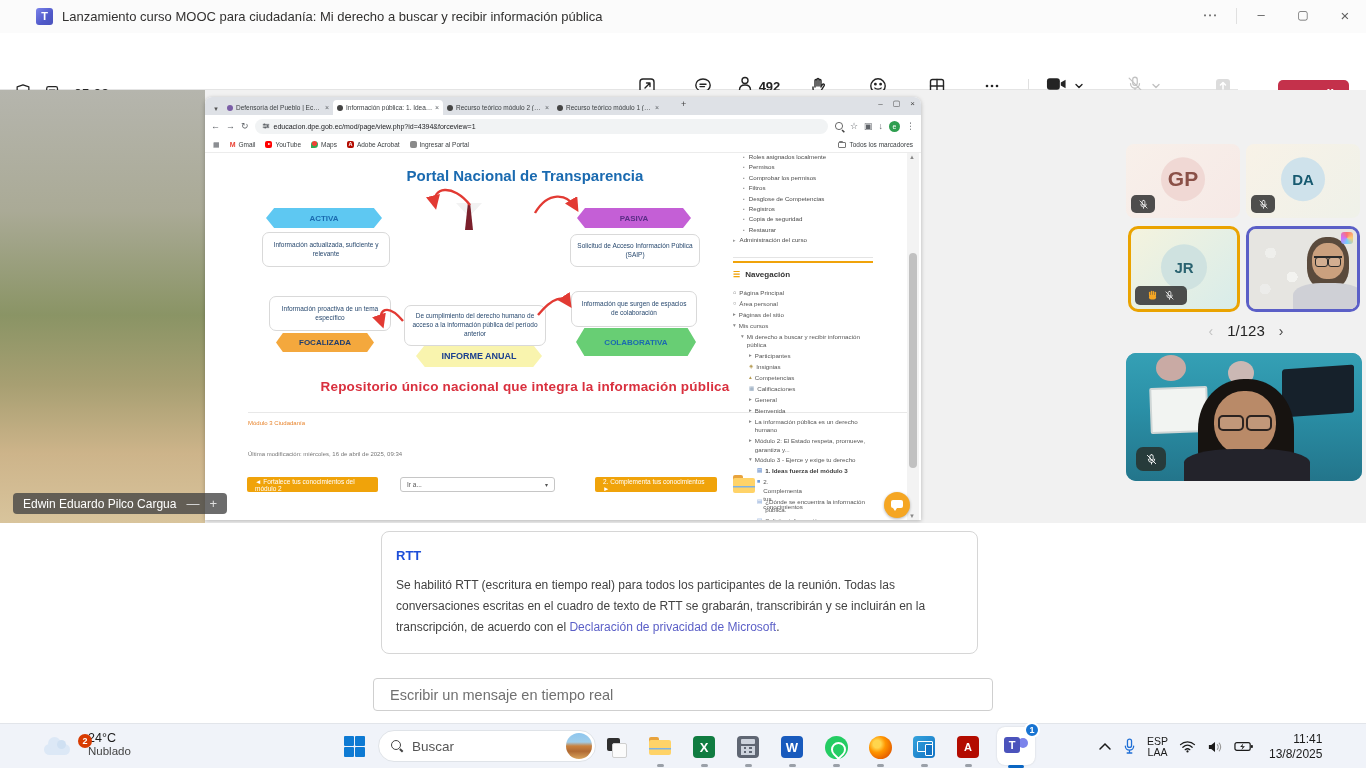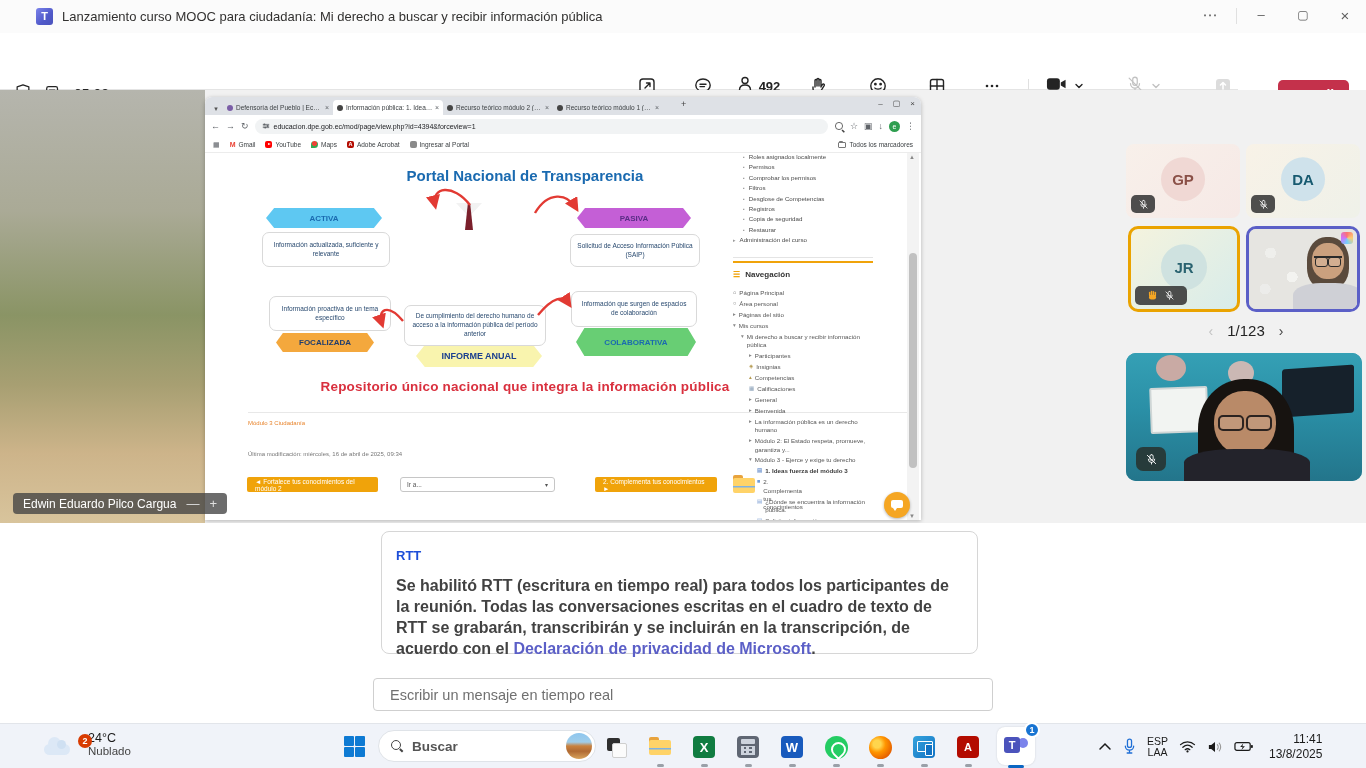--- a/index.html
+++ b/index.html
@@ -149,21 +149,21 @@
   .presenter .pz { font-size:13px; color:#e0e0e0; }
 
   
   .tile { position:absolute; border-radius:8px; overflow:hidden; }
   .tile-gp { left:1126px; top:54px; width:114px; height:74px; background:linear-gradient(135deg,#f8f0ea,#f6e9e6); }
   .tile-da { left:1246px; top:54px; width:114px; height:74px; background:linear-gradient(135deg,#f8f2e7,#eff1e9); }
   .tile-jr { left:1128px; top:136px; width:112px; height:86px; background:linear-gradient(135deg,#f4f3de,#d8ecea); border:3px solid #eaa300; border-radius:10px; }
   .tile-cam { left:1246px; top:136px; width:114px; height:86px; background:#e4e3df; border:3px solid #5b5fc7; border-radius:10px; }
   .p-avatar { position:absolute; left:50%; top:50%; transform:translate(-50%,-54%); border-radius:50%;
               display:flex; align-items:center; justify-content:center; font-weight:bold; }
-  .gp-a { width:44px; height:44px; background:#f0d8d4; color:#8a5047; font-size:15px; }
+  .gp-a { width:44px; height:44px; background:#f0d8d4; color:#8a5047; font-size:21px; }
   .da-a { width:44px; height:44px; background:#cfe2eb; color:#175a70; font-size:15px; }
   .jr-a { width:46px; height:46px; background:#cfe2e0; color:#2a6370; font-size:15px; }
   .micbadge { position:absolute; left:5px; bottom:5px; width:24px; height:18px; background:rgba(55,55,55,.88); border-radius:5px;
               display:flex; align-items:center; justify-content:center; }
   .jr-badges { position:absolute; left:4px; bottom:4px; width:52px; height:19px; background:rgba(55,55,55,.88); border-radius:5px;
                display:flex; align-items:center; justify-content:center; gap:5px; }
   
   .cam-face-hair { position:absolute; left:58px; top:8px; width:42px; height:52px; background:#5a4a3c; border-radius:45% 45% 40% 40%; }
   .cam-face { position:absolute; left:63px; top:14px; width:32px; height:36px; background:#caa07e; border-radius:46%; }
   .cam-glasses { position:absolute; left:65px; top:27px; width:28px; height:8px; border-top:2px solid #2a2a2a; }
@@ -195,21 +195,21 @@
   .bv-glasses::before, .bv-glasses::after { content:''; position:absolute; top:0; width:22px; height:12px; border:2px solid #2b2320; border-radius:5px; background:rgba(255,255,255,.12); }
   .bv-glasses::before { left:0; } .bv-glasses::after { right:0; }
   .bv-body { position:absolute; left:58px; top:96px; width:126px; height:34px; background:#23232b; border-radius:40% 40% 0 0; }
   .bv-mic { position:absolute; left:10px; bottom:10px; width:30px; height:24px; background:rgba(40,48,44,.85); border-radius:7px;
             display:flex; align-items:center; justify-content:center; }
 
   
   .bottom { left:0; top:523px; width:1366px; height:200px; background:#fff; }
   .rtt-card { left:381px; top:8px; width:597px; height:123px; background:#fff; border:1px solid #d6d6d6; border-radius:8px; padding:16px 14px; }
   .rtt-title { font-size:13px; font-weight:bold; color:#1d4ed8; }
-  .rtt-body { margin-top:12px; font-size:16px; color:#424242; line-height:21px;font-weight:bold; }
+  .rtt-body { margin-top:12px; font-size:12px; color:#424242; line-height:21px; }
   .rtt-link { color:#5b5fc7; }
   .cap-row { left:1118px; top:15px; display:flex; align-items:center; gap:12px; }
   .toggle { width:40px; height:20px; border:1px solid #616161; border-radius:10px; position:relative; background:#fff; }
   .toggle .knob { position:absolute; left:3px; top:2.5px; width:13px; height:13px; border-radius:50%; background:#1b1b1b; }
   .cap-label { font-size:15px; color:#242424; white-space:nowrap; }
   .composer { left:373px; top:155px; width:620px; height:33px; border:1px solid #cfcfcf; border-radius:4px;
               display:flex; align-items:center; padding:0 16px; }
   .composer input { border:none; outline:none; width:100%; font-size:14.5px; color:#242424; font-family:"Liberation Sans",sans-serif; }
   .composer input::placeholder { color:#707070; }
 
@@ -224,21 +224,21 @@
   .wtext { display:flex; flex-direction:column; margin-left:10px; }
   .wtemp { font-size:12.5px; color:#1b1b1b; }
   .wcond { font-size:11.5px; color:#444; }
   .startbtn { left:344px; top:12px; width:21px; height:21px; display:grid; grid-template-columns:10px 10px; grid-template-rows:10px 10px; gap:1px; }
   .startbtn div { background:#0e7ad3; border-radius:1px; }
   .searchpill { left:378px; top:6px; width:218px; height:32px; background:#fff; border:1px solid #dfe3e8; border-radius:16px;
                 display:flex; align-items:center; padding:0 3px 0 12px; }
   .searchpill .mag { width:13px; height:13px; position:relative; margin-right:8px; }
   .mag::before { content:''; position:absolute; left:0; top:0; width:8px; height:8px; border:1.6px solid #444; border-radius:50%; }
   .mag::after { content:''; position:absolute; left:8.5px; top:8.5px; width:4px; height:1.6px; background:#444; transform:rotate(45deg); transform-origin:left center; }
-  .searchpill .stext { font-size:13.5px; color:#555; flex:1;font-weight:bold; }
+  .searchpill .stext { font-size:13.5px; color:#555; flex:1; }
   .bingimg { width:26px; height:26px; border-radius:50%; background:linear-gradient(180deg,#8ec6ee 0%,#9fcdea 35%,#c9823f 50%,#b06a33 70%,#d8a35c 100%); }
   .tapp { position:absolute; top:8px; width:30px; height:30px; display:flex; align-items:center; justify-content:center; }
   .trun { position:absolute; top:40px; width:7px; height:2.5px; border-radius:2px; background:#9aa0a8; }
   .taskview { width:18px; height:18px; position:relative; }
   .taskview::before { content:''; position:absolute; left:0; top:0; width:13px; height:13px; background:#2f2f2f; border-radius:2px; }
   .taskview::after { content:''; position:absolute; left:5px; top:5px; width:13px; height:13px; background:#fbfbfb; border:1px solid #cfcfcf; border-radius:2px; }
   .folder { width:22px; height:17px; position:relative; margin-top:2px; }
   .folder::before { content:''; position:absolute; left:0; top:-3px; width:10px; height:5px; background:#e8a33d; border-radius:2px 2px 0 0; }
   .folder::after { content:''; position:absolute; left:0; top:0px; width:22px; height:15px; background:linear-gradient(180deg,#ffd368 55%,#77b0e8 56%, #ffd368 70%); border-radius:2px; }
   .sqicon { width:22px; height:22px; border-radius:4px; color:#fff; font-weight:bold; font-size:13px; display:flex; align-items:center; justify-content:center; }

